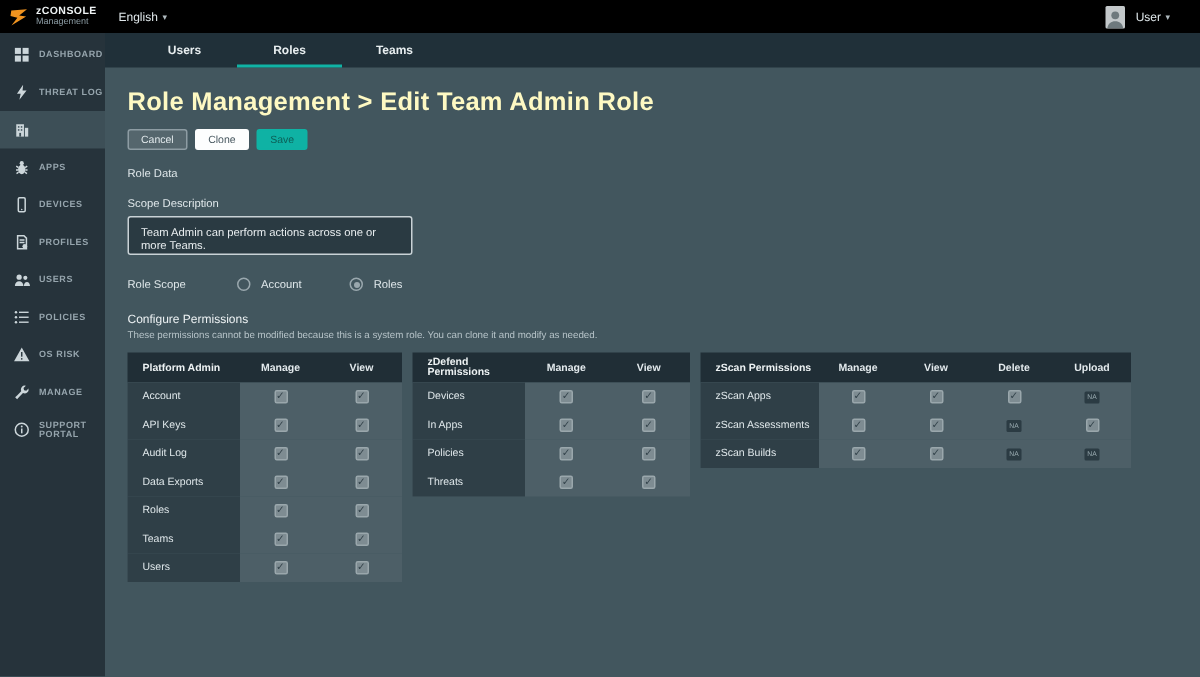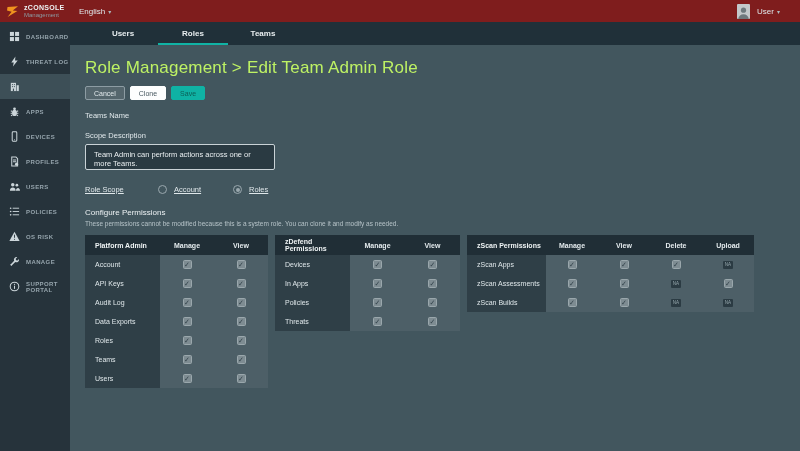--- a/index.html
+++ b/index.html
@@ -1,20 +1,20 @@
 <!DOCTYPE html>
 <html><head>
 <meta charset="utf-8">
 <style>
   * { margin:0; padding:0; box-sizing:border-box; }
   html,body { width:800px; height:451px; overflow:hidden;
     font-family:"Liberation Sans", sans-serif; background:#42565e; }
 
   
-  .topbar { height:22px; background:#7f1d1d; display:flex; align-items:center; }
+  .topbar { height:22px; background:#000000; display:flex; align-items:center; }
   .brand { width:70px; display:flex; align-items:center; padding-left:5px; }
   .brand-text { margin-left:4px; line-height:1.1; }
   .brand-name { font-size:7px; font-weight:bold; color:#eef3f4; letter-spacing:.3px; }
   .brand-sub  { font-size:6px; color:#8b9ba3; }
   .lang { margin-left:9px; font-size:8px; color:#dfe7ea; display:flex; align-items:center; gap:3px; cursor:pointer; }
   .chev { font-size:6px; color:#aeb9be; }
   .top-right { margin-left:auto; display:flex; align-items:center; gap:7px; padding-right:20px; }
   .avatar { width:13px; height:15px; background:#c3c8ca; border-radius:1px; overflow:hidden;
     display:flex; align-items:flex-end; justify-content:center; cursor:pointer; }
   .user { font-size:8px; color:#dfe7ea; display:flex; align-items:center; gap:3px; cursor:pointer; }
@@ -29,36 +29,36 @@
   .ic { fill:#ccd6da; }
   .ic-s { fill:none; stroke:#ccd6da; stroke-width:1.1; }
 
   .main { flex:1; display:flex; flex-direction:column; min-width:0; }
   .tabbar { height:23px; background:#203039; display:flex; padding-left:18px; flex:none; }
   .tab { width:70px; display:flex; align-items:center; justify-content:center;
     font-size:8px; font-weight:bold; color:#e8eef0; position:relative; cursor:pointer; }
   .tab.active::after { content:''; position:absolute; left:0; right:0; bottom:0; height:2px; background:#10b3a5; }
 
   .content { padding:13px 0 0 15px; }
-  .page-title { font-size:17px; font-weight:400; color:#bef264; letter-spacing:.2px; }
+  .page-title { font-size:17px; font-weight:700; color:#fef9c3; letter-spacing:.2px; }
 
   .btnrow { margin-top:8px; display:flex; gap:5px; }
   .btn { height:14px; min-width:34px; padding:0 8px; font-size:7px; border-radius:2px;
     display:flex; align-items:center; justify-content:center; cursor:pointer; }
   .btn-cancel { background:#55666d; border:1px solid #8d9ca3; color:#e2e9ec; }
   .btn-clone  { background:#fdfefe; border:1px solid #fdfefe; color:#47575f; }
   .btn-save   { background:#0fb2a4; border:1px solid #0fb2a4; color:#0c6058; }
 
   .field-label { font-size:7.5px; color:#dfe7ea; margin-top:11px; }
   .tinput { margin-top:4px; width:190px; height:16px; background:#2a3a42; border:1px solid #c9d2d6;
     border-radius:2px; color:#e9eef0; font-size:7.5px; font-family:"Liberation Sans",sans-serif;
     padding:0 8px; display:block; }
   textarea.tinput { height:26px; padding-top:5px; resize:none; line-height:1.2; }
 
-  .scope-row { margin-top:15px; display:flex; align-items:center; font-size:7.5px; color:#dfe7ea;text-decoration:underline; }
+  .scope-row { margin-top:15px; display:flex; align-items:center; font-size:7.5px; color:#dfe7ea; }
   .scope-label { width:73px; }
   .radio-group { display:flex; align-items:center; margin-right:32px; cursor:pointer; }
   .radio { width:9px; height:9px; border:1px solid #9aa8ae; border-radius:50%; position:relative; margin-right:7px; flex:none; }
   .radio.active::after { content:''; position:absolute; inset:1.5px; background:#9aa8ae; border-radius:50%; }
 
   .perm-title { margin-top:14px; font-size:8px; color:#ecf1f3; }
   .perm-note  { margin-top:3px; font-size:6.5px; color:#b6c3c8; }
 
   .tables { margin-top:8px; display:flex; gap:7px; align-items:flex-start; }
   .ptable { flex:none; }
@@ -229,21 +229,21 @@
 
     <div class="content">
       <div class="page-title">Role Management &gt; Edit Team Admin Role</div>
 
       <div class="btnrow">
         <div class="btn btn-cancel">Cancel</div>
         <div class="btn btn-clone">Clone</div>
         <div class="btn btn-save">Save</div>
       </div>
 
-      <div class="field-label">Teams Name</div>
+      <div class="field-label">Role Data</div>
 
       <div class="field-label">Scope Description</div>
       <textarea class="tinput" readonly="" style="">Team Admin can perform actions across one or more Teams.</textarea>
 
       <div class="scope-row">
         <div class="scope-label">Role Scope</div>
         <div class="radio-group">
           <span class="radio"></span>
           <span>Account</span>
         </div>

